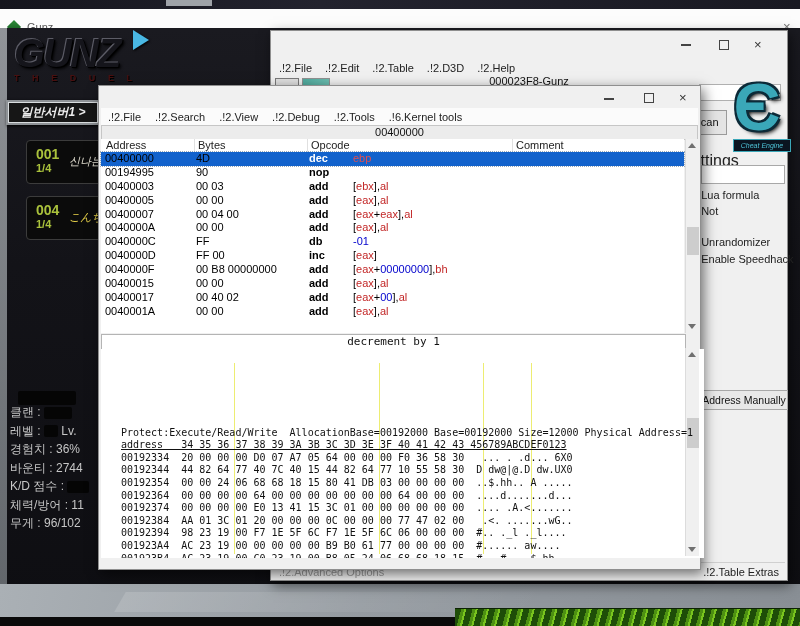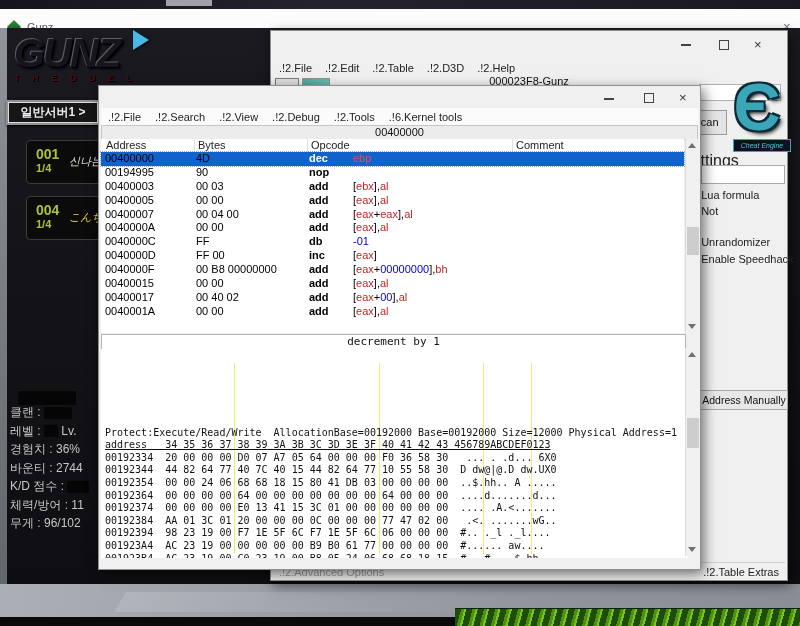--- a/index.html
+++ b/index.html
@@ -20,21 +20,21 @@
 
   #gunz-logo{left:14px;top:33px;width:130px;}
   #gunz-word{font-style:italic;font-weight:900;font-size:40px;line-height:40px;color:#15151b;letter-spacing:-2px;
              text-shadow:-1px -1px 0 #5c5c66,1px 1px 0 #000,2px 2px 3px #000;}
   #gunz-sub{margin-top:0px;width:118px;display:flex;justify-content:space-between;font-size:9px;font-weight:bold;color:#4a1010;
             text-shadow:1px 1px 0 #000;}
   #gunz-tri{left:133px;top:30px;width:0;height:0;border-left:16px solid #49b8e4;border-top:10px solid transparent;border-bottom:10px solid transparent;filter:drop-shadow(1px 1px 1px #000);}
 
   #server-tab{left:6px;top:100px;width:90px;height:21px;background:#161616;border:2px solid #8e9296;
               box-shadow:inset 0 0 0 1px #d8dcde,1px 1px 3px #000;color:#ececec;font-size:12px;font-weight:bold;
-              text-align:center;line-height:21px;}
+              text-align:center;line-height:21px;font-style:italic;}
   .room{left:26px;width:80px;height:42px;background:#0b0b0b;border:1px solid #3c3c3c;border-radius:4px;}
   .room-no{position:absolute;left:9px;top:5px;font-size:14px;font-weight:bold;color:#aac23c;}
   .room-cap{position:absolute;left:9px;top:21px;font-size:11px;font-weight:bold;color:#aac23c;}
   .room-name{position:absolute;left:42px;top:13px;font-size:11px;white-space:nowrap;overflow:hidden;width:36px;font-style:italic;}
 
   #stats{left:10px;top:404px;width:88px;color:#c6c6c6;font-size:12px;}
   .stat-line{position:relative;height:18.5px;white-space:nowrap;}
   .blob{display:inline-block;background:#050505;border-radius:2px;vertical-align:middle;height:12px;}
   #pre-blob{left:18px;top:391px;width:58px;height:14px;background:#050505;border-radius:2px;}
 
@@ -99,21 +99,21 @@
   .d-op{position:absolute;left:252px;color:#000;}
   .drow.sel .d-mn{color:#fff;}
   .t-reg{color:#c22626;}
   .t-num{color:#0000cc;}
   .drow.sel .t-reg{color:#e05050;}
   #dis-sb{left:586px;top:53px;width:13px;height:194px;}
   #hex-sb{left:586px;top:262px;width:13px;height:208px;}
   .sb-arrow{position:absolute;left:2px;}
   #mv-status{left:2px;top:248px;width:583px;height:14px;background:#fff;border:1px solid #b4b4b4;
              text-align:center;font-size:11px;line-height:14px;color:#111;}
-  #hex{left:2px;top:263px;width:583px;height:207px;background:#fff;font-size:10px;line-height:12.6px;white-space:pre;overflow:hidden;padding:2px 0 0 4px;color:#111;}
+  #hex{left:2px;top:263px;width:583px;height:207px;background:#fff;font-size:10px;line-height:12.6px;white-space:pre;overflow:hidden;padding:2px 0 0 20px;color:#111;}
   .yline{position:absolute;top:14px;width:1px;height:191px;background:#eded72;}
   #hex-lines{position:relative;z-index:1;}
   #hex-head{text-decoration:underline;}
 </style>
 </head>
 <body>
 
 <div id="screen">
 
   <div class="abs" id="top-strip"></div>

